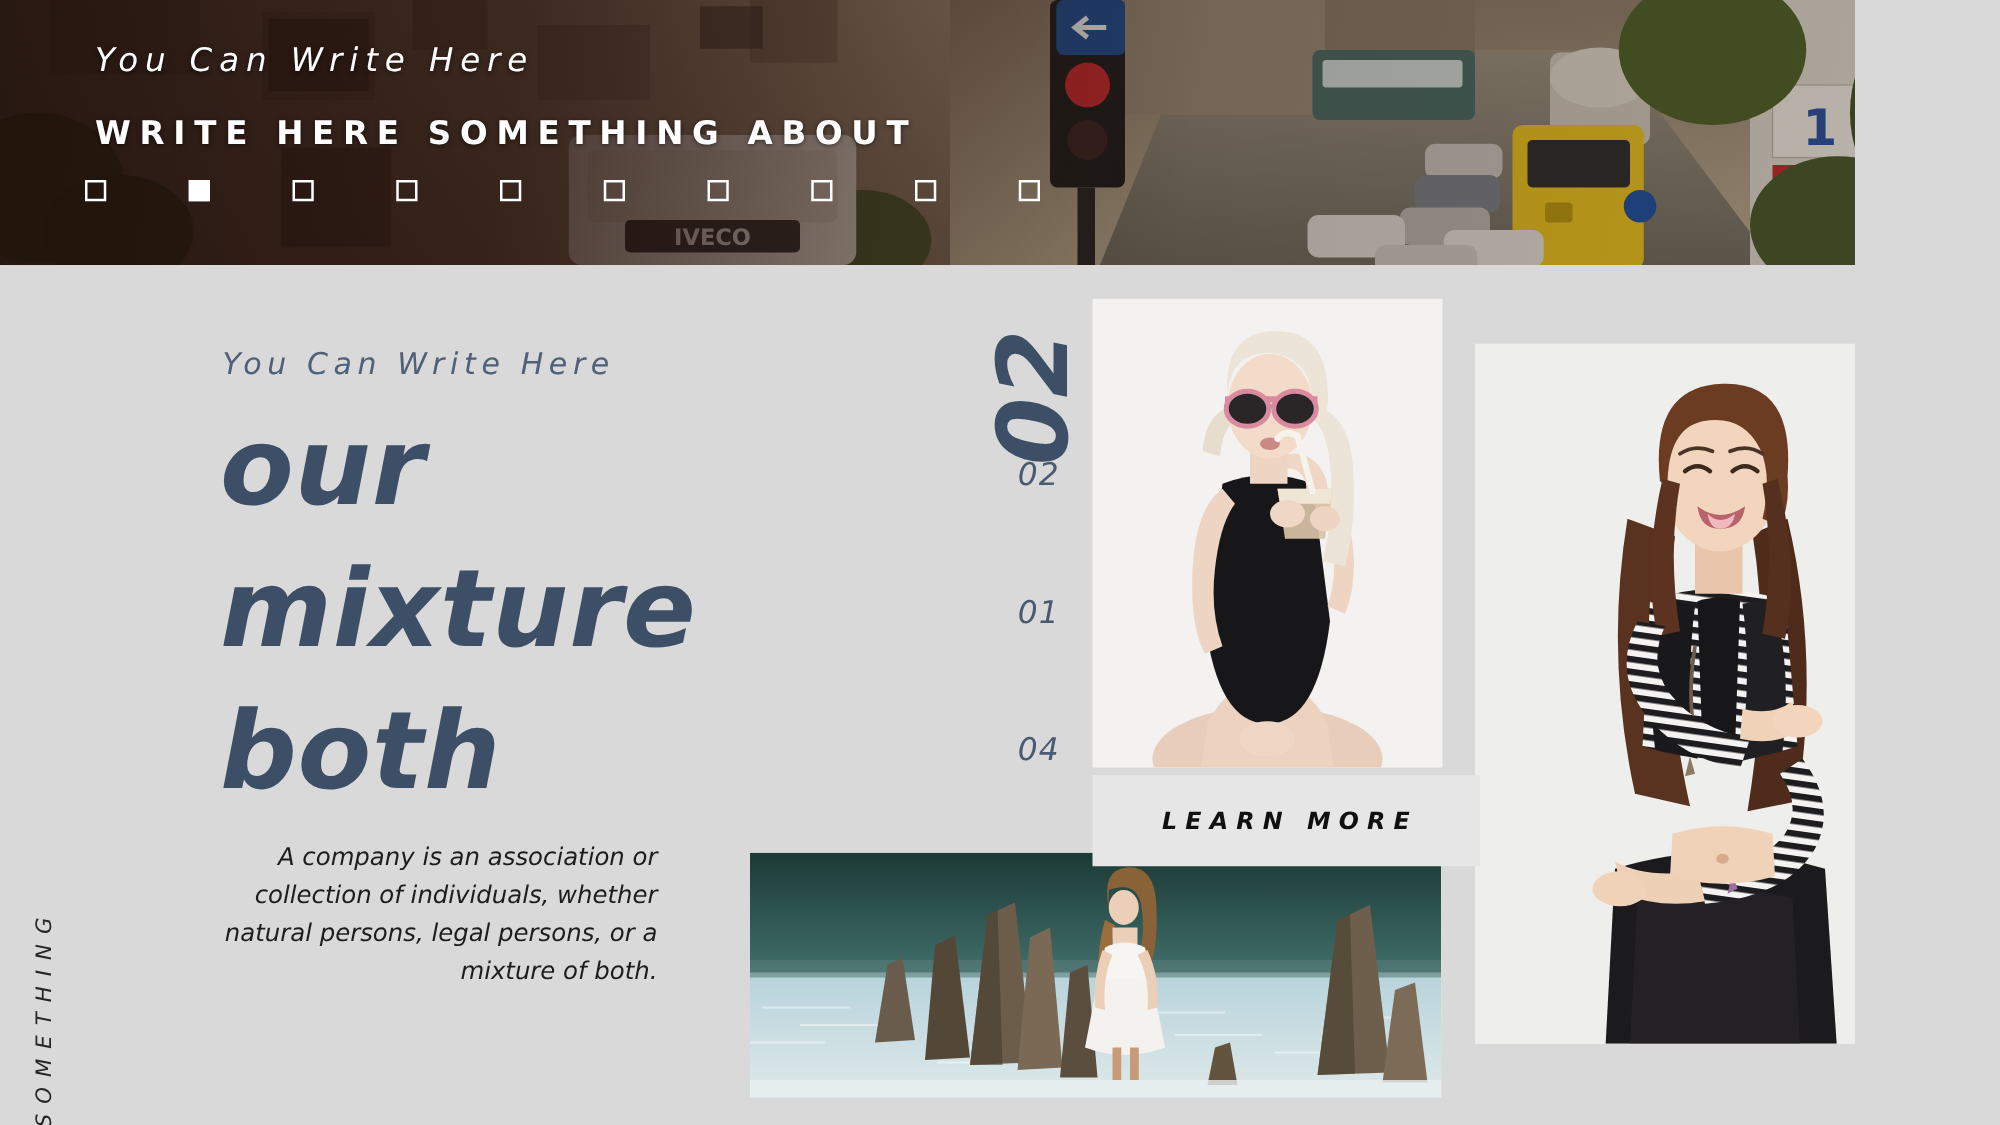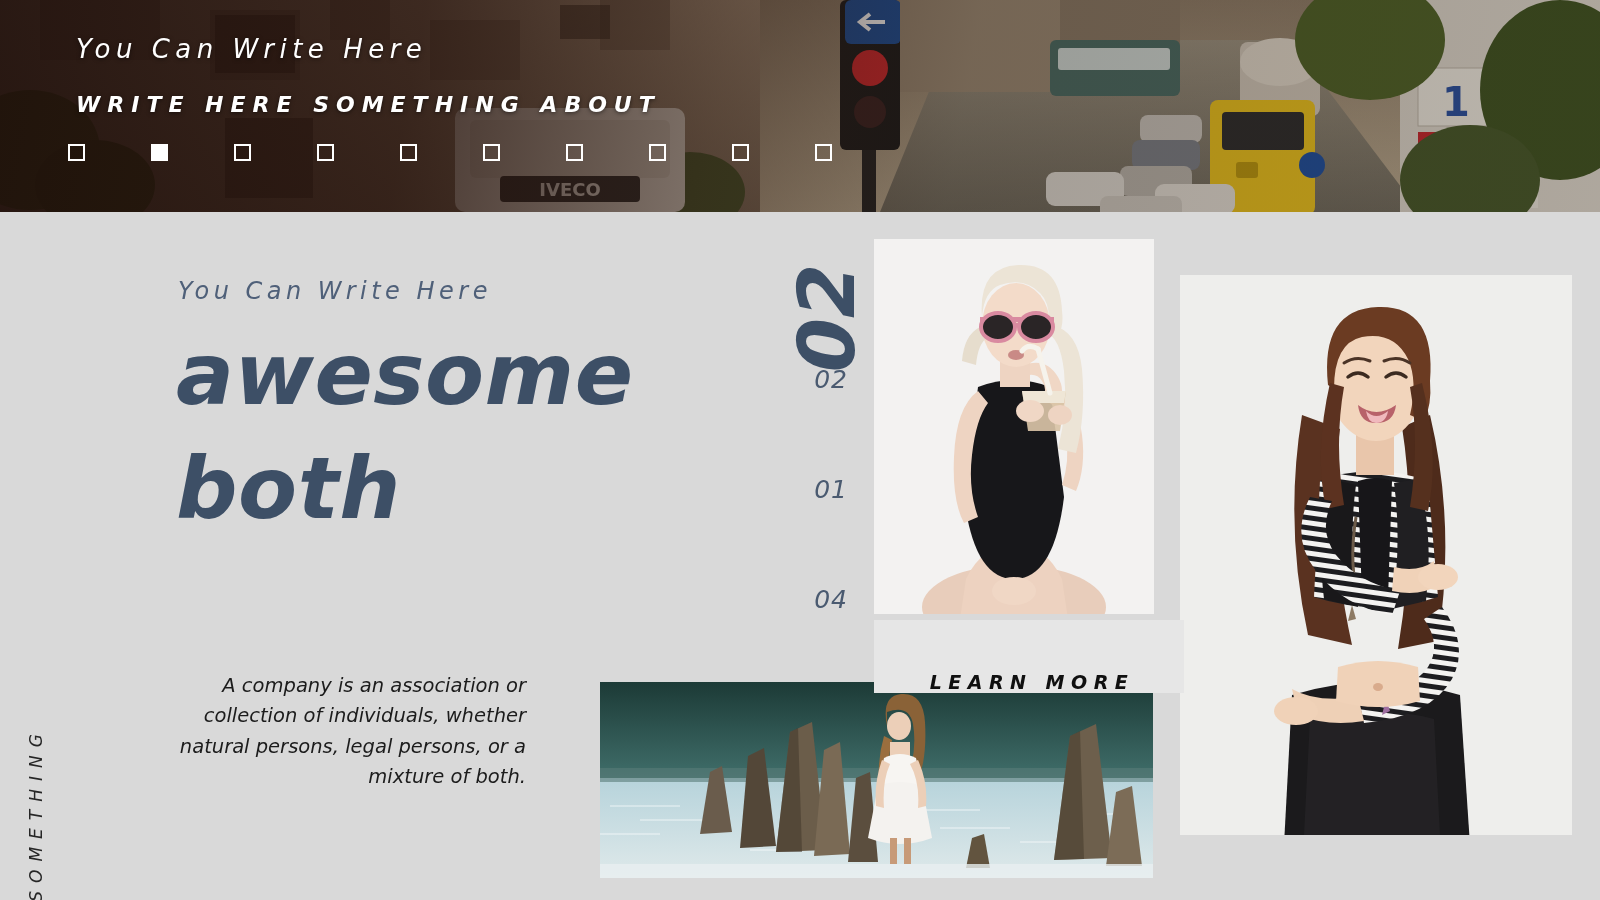--- a/index.html
+++ b/index.html
@@ -7,21 +7,21 @@
   html, body {
     width: 1600px;
     height: 900px;
     overflow: hidden;
     background: #d9d9d9;
     font-family: "DejaVu Sans", sans-serif;
   }
 
   #slide {
     position: relative;
-    width: 1600px;
+    width: 1484px;
     height: 900px;
     background: #d9d9d9;
     overflow: hidden;
   }
 
   
   .hero-banner {
     position: absolute;
     left: 0; top: 0;
     width: 1600px;
@@ -56,23 +56,22 @@
     letter-spacing: 5.5px;
     white-space: nowrap;
     text-shadow: 0 1px 4px rgba(0,0,0,0.55);
   }
 
   .hero-title {
     position: absolute;
     left: 76px; top: 92px;
     color: #ffffff;
     font-family: "DejaVu Sans", sans-serif;
-    font-size: 22px;
+    font-size: 26px;
     font-weight: 700;
-    font-style: italic;
     letter-spacing: 7px;
     white-space: nowrap;
     text-shadow: 0 1px 4px rgba(0,0,0,0.55);
   }
 
   .hero-dots {
     position: absolute;
     left: 68px; top: 144px;
     display: flex;
     gap: 66px;
@@ -212,21 +211,21 @@
     width: 392px; height: 560px;
   }
 
   
   .learn-more {
     position: absolute;
     left: 874px; top: 620px;
     width: 310px; height: 73px;
     background: #e6e6e6;
     display: flex;
-    align-items: flex-end;
+    align-items: center;
     justify-content: center;
     cursor: pointer;
   }
   .learn-more span {
     color: #101010;
     font-family: "DejaVu Sans", sans-serif;
     font-size: 19px;
     font-weight: 700;
     font-style: italic;
     letter-spacing: 6.5px;
@@ -345,21 +344,22 @@
     </div>
   </div>
 
   <div class="side-label">
     <span>WRITE SOMETHING</span>
   </div>
 
   <div class="eyebrow">You Can Write Here</div>
 
   <div class="headline">
-    <span class="headline-line">awesome</span>
+    <span class="headline-line">our</span>
+    <span class="headline-line">mixture</span>
     <span class="headline-line">both</span>
   </div>
 
   <div class="body-copy">A company is an association or collection of individuals, whether natural persons, legal persons, or a mixture of both.</div>
 
   <div class="big-number">
     <span>02</span>
   </div>
 
   <div class="number-list">

